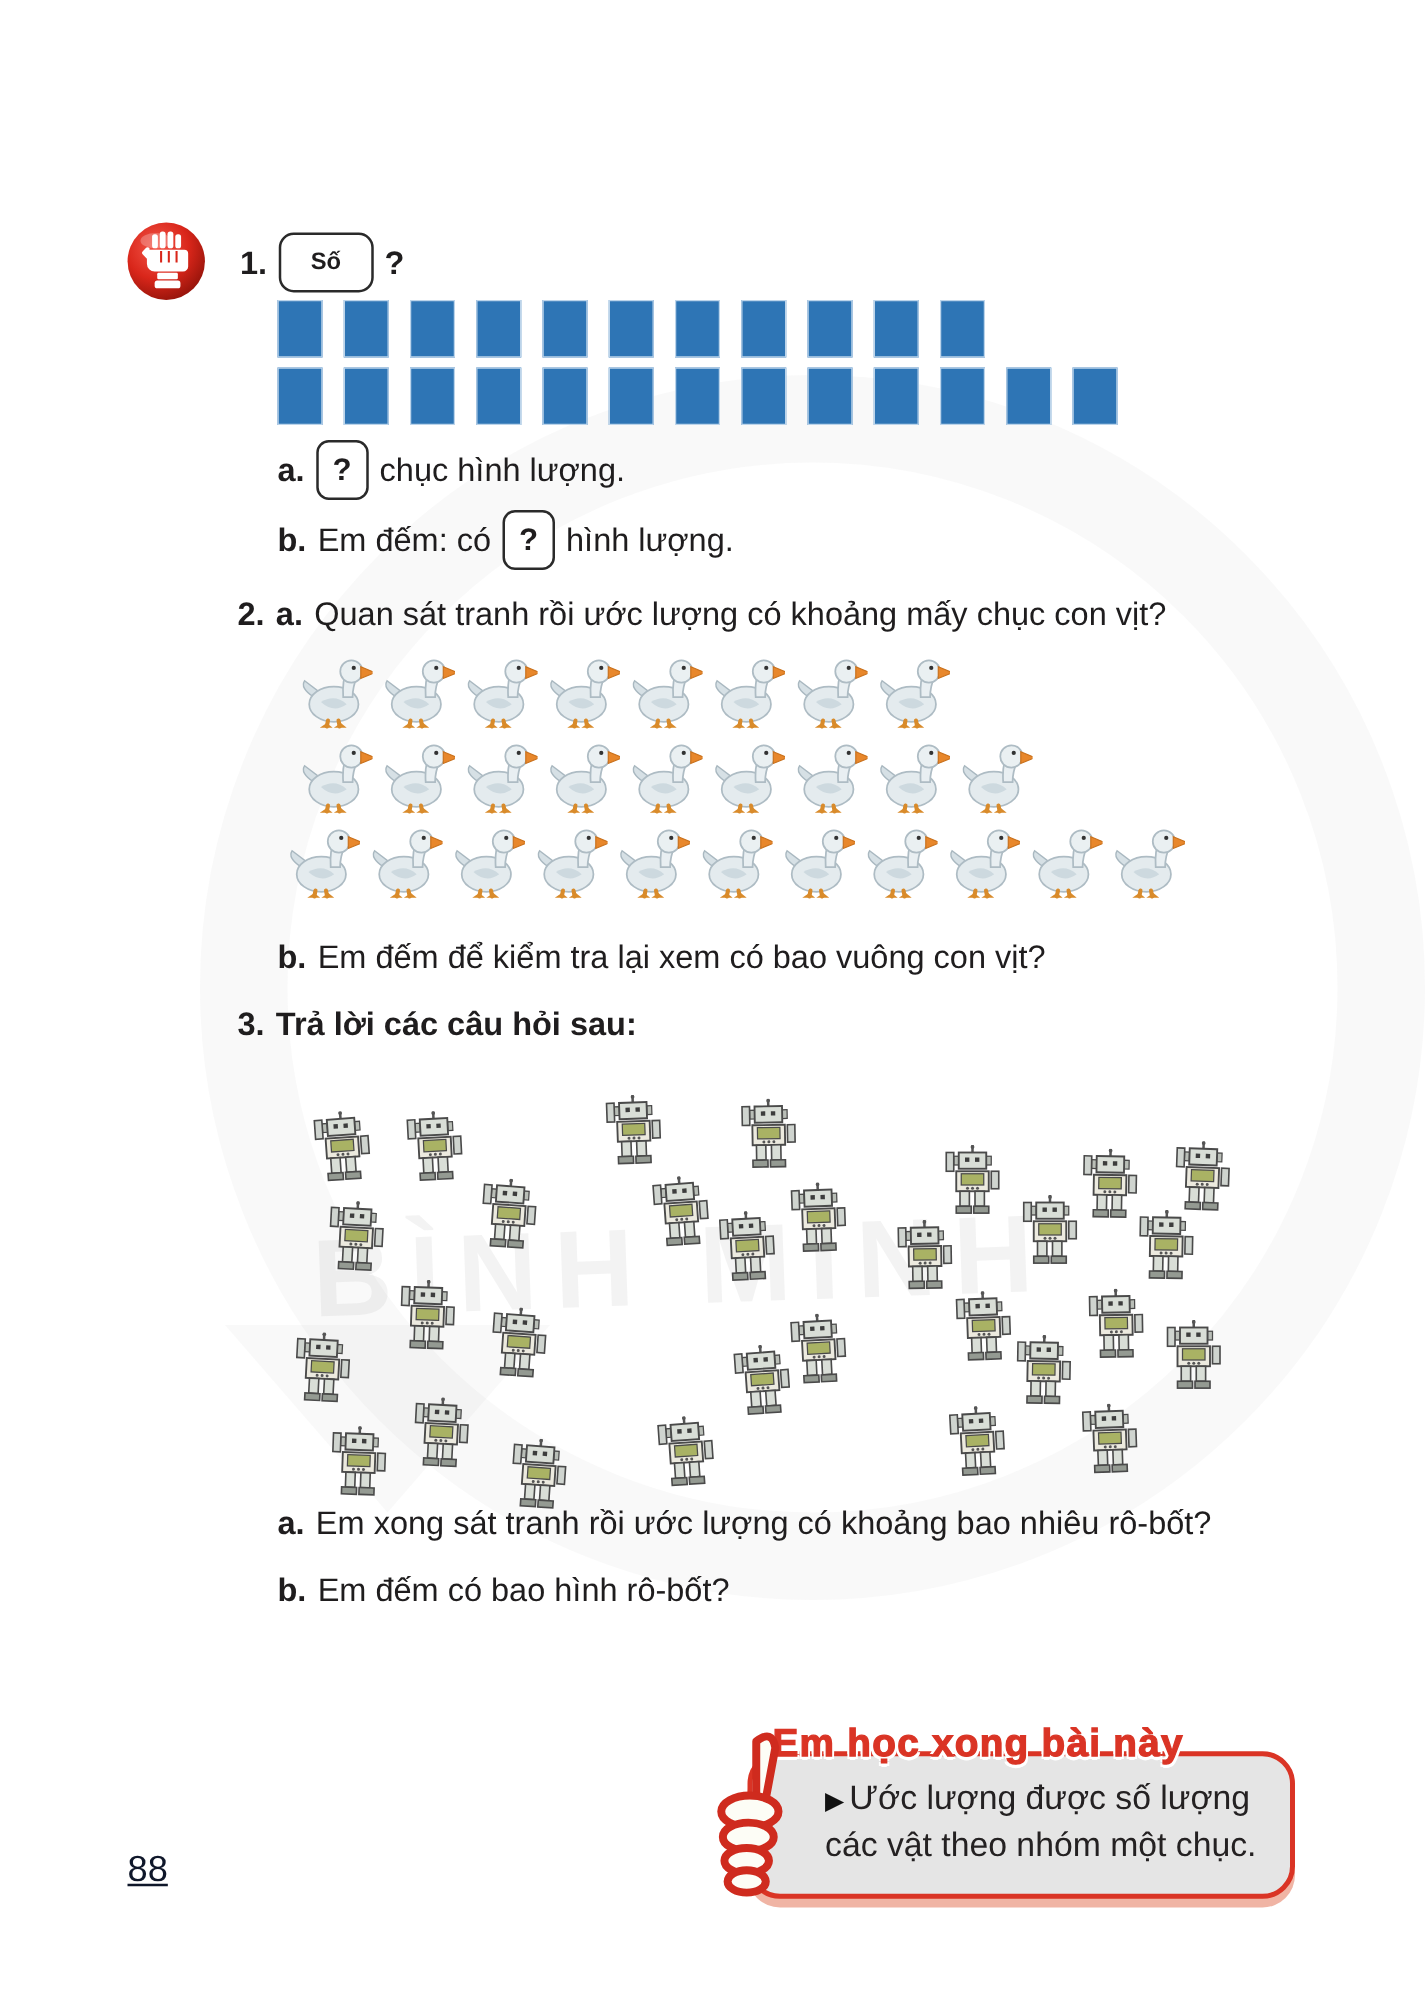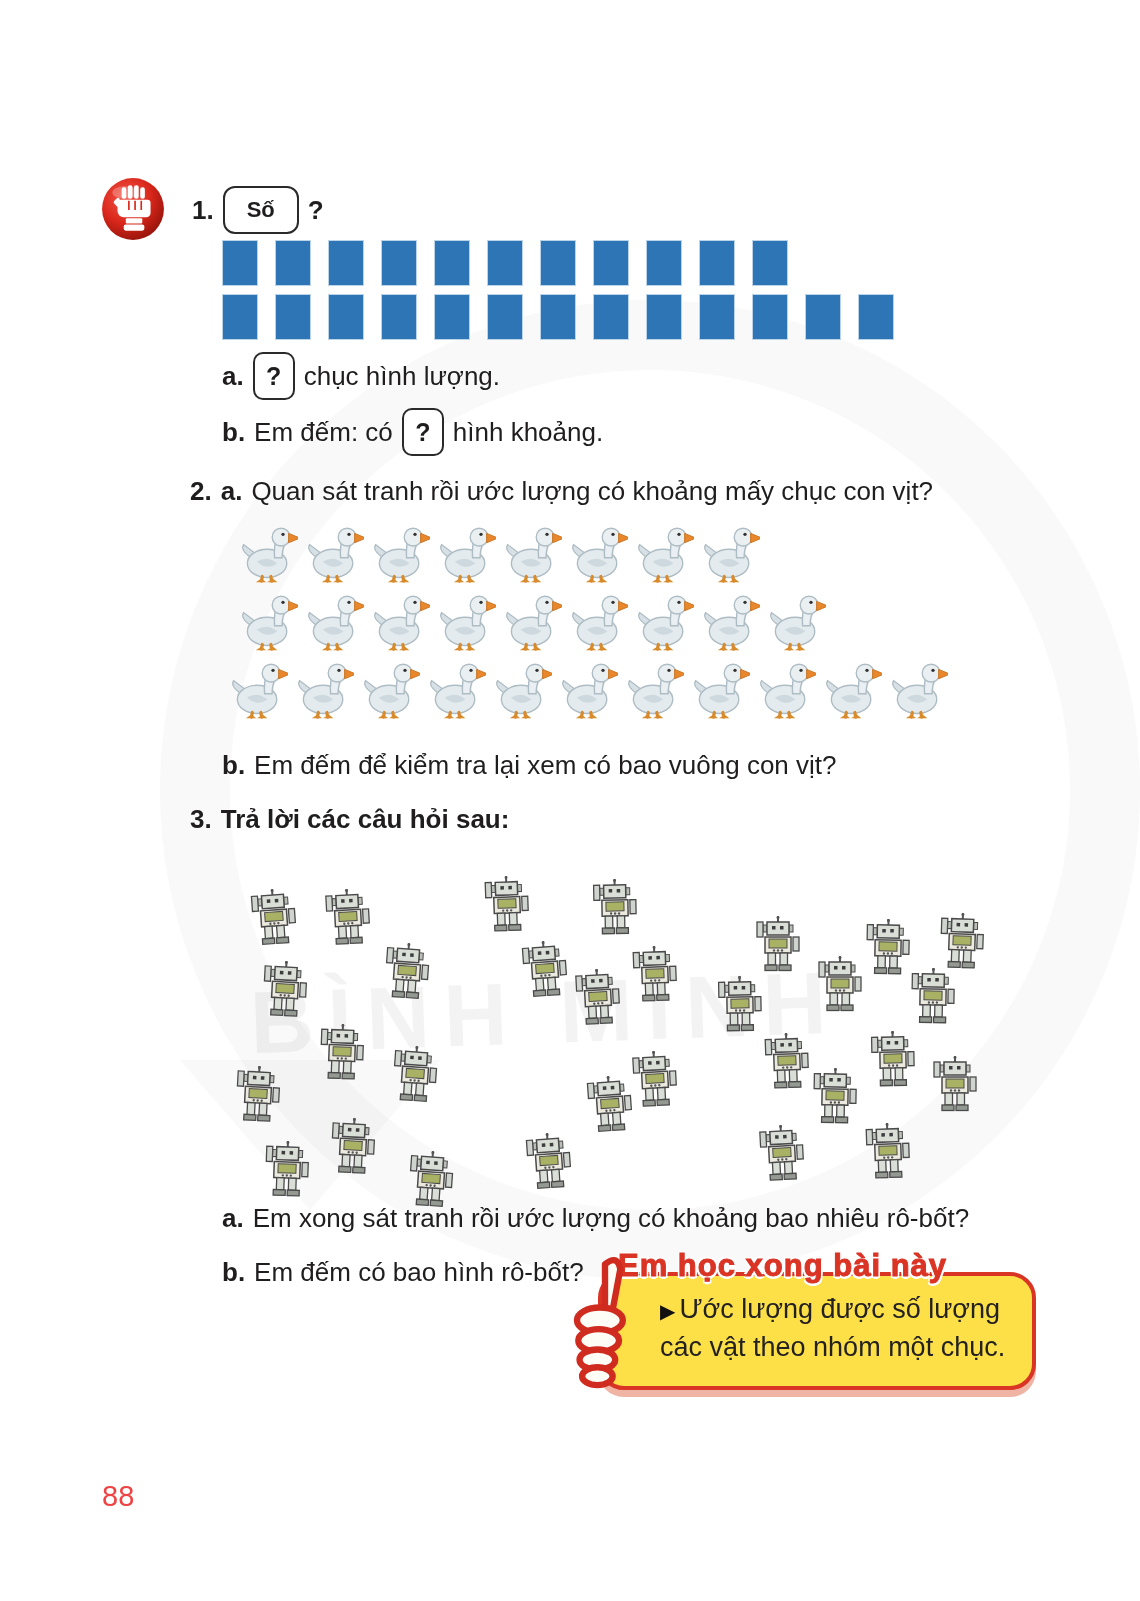--- a/index.html
+++ b/index.html
@@ -46,21 +46,21 @@
   
   .line{
     position:absolute;display:flex;align-items:center;gap:9px;
     font-size:26px;color:var(--ink);white-space:nowrap;
   }
   .marker{font-weight:bold;}
   .so-box{
     display:inline-flex;align-items:center;justify-content:center;
     min-width:52px;height:44px;padding:0 10px;
     border:2.5px solid #2a2a2a;border-radius:12px;
-    font-weight:bold;font-size:22px;
+    font-weight:bold;font-size:19px;
   }
   .ans-box{
     display:inline-flex;align-items:center;justify-content:center;
     width:38px;height:44px;
     border:2px solid #2a2a2a;border-radius:10px;
     font-weight:bold;font-size:25px;background:#fff;
   }
   
   .squares{position:absolute;left:222px;top:240px;}
   .sq-row{display:flex;gap:17px;margin-bottom:8px;}
@@ -68,43 +68,43 @@
   
   .duck-grid{position:absolute;left:238px;top:522px;}
   .duck-row{display:flex;gap:6px;margin-bottom:4px;height:64px;}
   .duck-row.r3{margin-left:-10px;}
   .duck{width:60px;height:64px;}
   
   .robot-field{position:absolute;left:0;top:0;width:1140px;height:1601px;pointer-events:none;}
   .robot{position:absolute;width:48px;height:58px;}
   
   .callout{
-    position:absolute;left:598px;top:1272px;width:438px;height:118px;
-    background:#fde047;
+    position:absolute;left:598px;top:1401px;width:438px;height:118px;
+    background:#e5e5e5;
     border:4.5px solid var(--callout);
     border-radius:26px;
     box-shadow:0 7px 0 #f0b4a4;
     box-sizing:border-box;
   }
   .callout-title{
     position:absolute;left:16px;top:-28px;
     font-size:31px;font-weight:bold;color:var(--callout);
     letter-spacing:1px;
     text-shadow:-2px -2px 0 #fff,2px -2px 0 #fff,-2px 2px 0 #fff,2px 2px 0 #fff,0 3px 0 #fff;
     -webkit-text-stroke:1px var(--callout);
   }
   .callout-body{
     position:absolute;left:58px;top:14px;width:360px;
     font-size:27px;line-height:1.42;color:#242122;
     white-space:normal;text-align:left;
   }
   .tri{font-size:20px;margin-right:4px;color:#111;}
   .thumb{position:absolute;left:-36px;top:-22px;width:78px;height:140px;}
   
-  .page-num{position:absolute;left:102px;top:1480px;font-size:29px;color:#ef4444;}
+  .page-num{position:absolute;left:102px;top:1480px;font-size:29px;color:#0f172a;text-decoration:underline;}
 </style>
 </head>
 <body>
 
 <div class="page">
 
   <div class="wm-ring"></div>
   <div class="wm-text">BÌNH MINH</div>
   <div class="wm-tri"></div>
 
@@ -177,21 +177,21 @@
   <div class="line" style="left:222px;top:352px;">
     <span class="marker">a.</span>
     <span class="ans-box">?</span>
     <span>chục hình lượng.</span>
   </div>
 
   <div class="line" style="left:222px;top:408px;">
     <span class="marker">b.</span>
     <span>Em đếm: có</span>
     <span class="ans-box">?</span>
-    <span>hình khoảng.</span>
+    <span>hình lượng.</span>
   </div>
 
   <div class="line" style="left:190px;top:476px;">
     <span class="marker">2.</span>
     <span class="marker">a.</span>
     <span>Quan sát tranh rồi ước lượng có khoảng mấy chục con vịt?</span>
   </div>
 
   <div class="duck-grid" id="duck-grid">
       <div class="duck-row">

